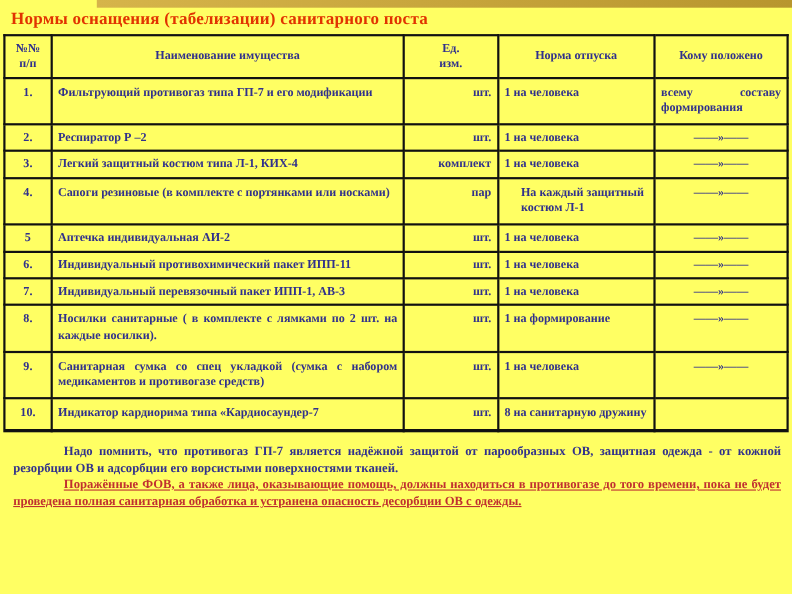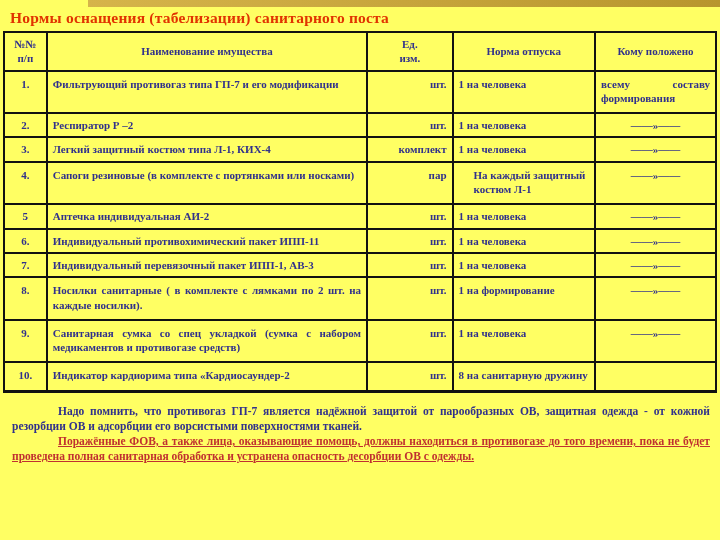--- a/index.html
+++ b/index.html
@@ -181,21 +181,21 @@
     <tr>
       <td class="a-num">9.</td>
       <td class="a-name">Санитарная сумка со спец укладкой (сумка с набором медикаментов и противогазе средств)</td>
       <td class="a-unit">шт.</td>
       <td class="a-norm">1 на человека</td>
       <td class="a-who">——»——</td>
     </tr>
 
     <tr>
       <td class="a-num">10.</td>
-      <td class="a-name">Индикатор кардиорима типа «Кардиосаундер-2</td>
+      <td class="a-name">Индикатор кардиорима типа «Кардиосаундер-7</td>
       <td class="a-unit">шт.</td>
       <td class="a-norm">8 на санитарную дружину</td>
       <td class="a-who"></td>
     </tr>
 
   </tbody>
   </table>
 
   <div class="notes">
     <p class="note">Надо помнить, что противогаз ГП-7 является надёжной защитой от парообразных ОВ, защитная одежда - от кожной резорбции ОВ и адсорбции его ворсистыми поверхностями тканей.</p>

